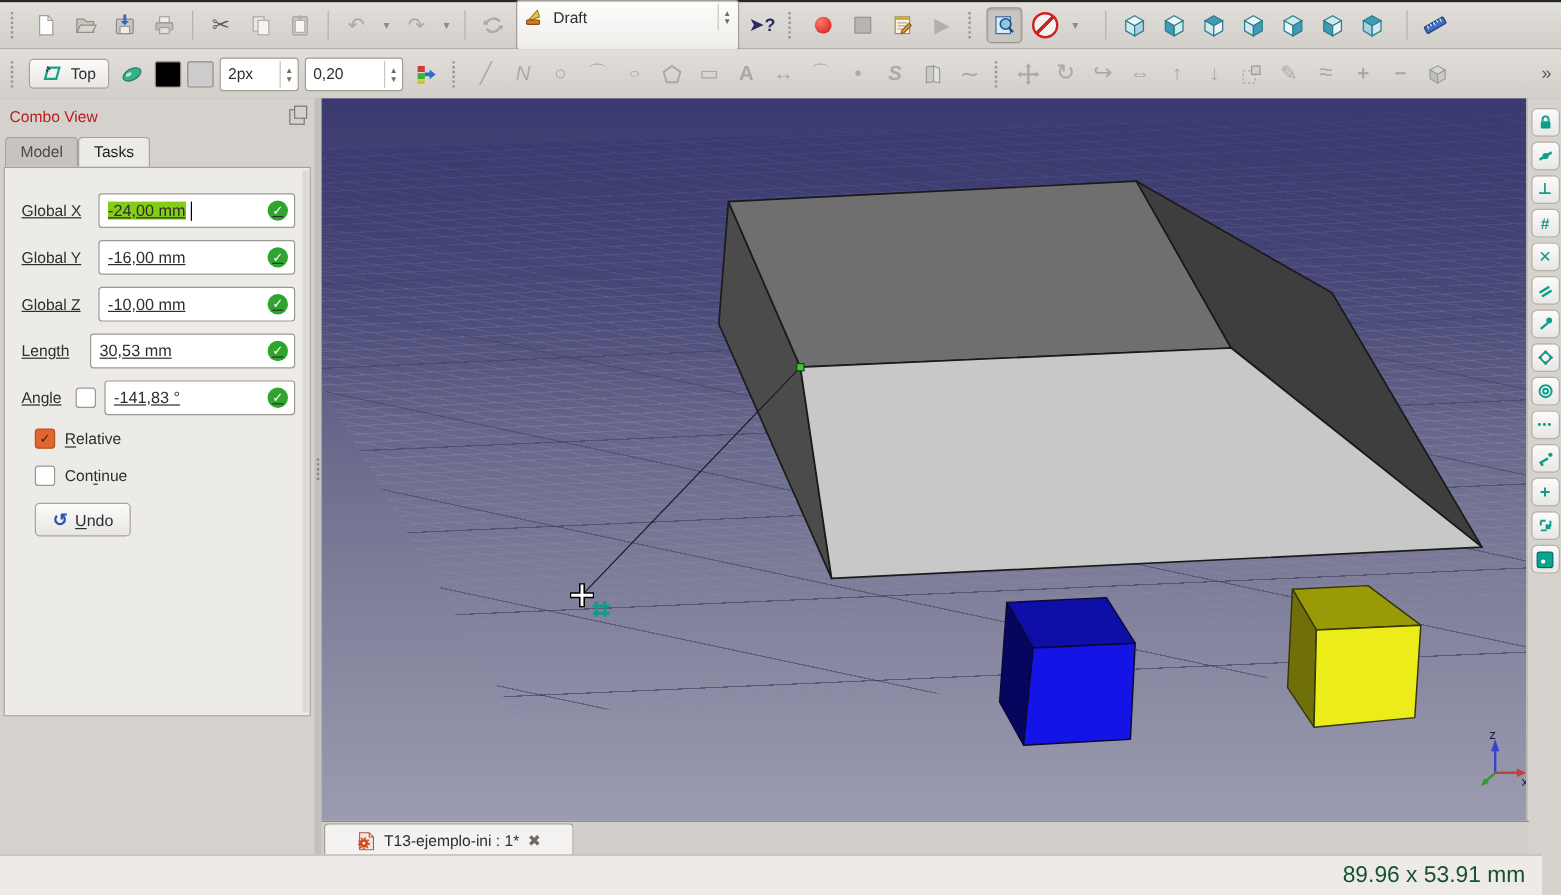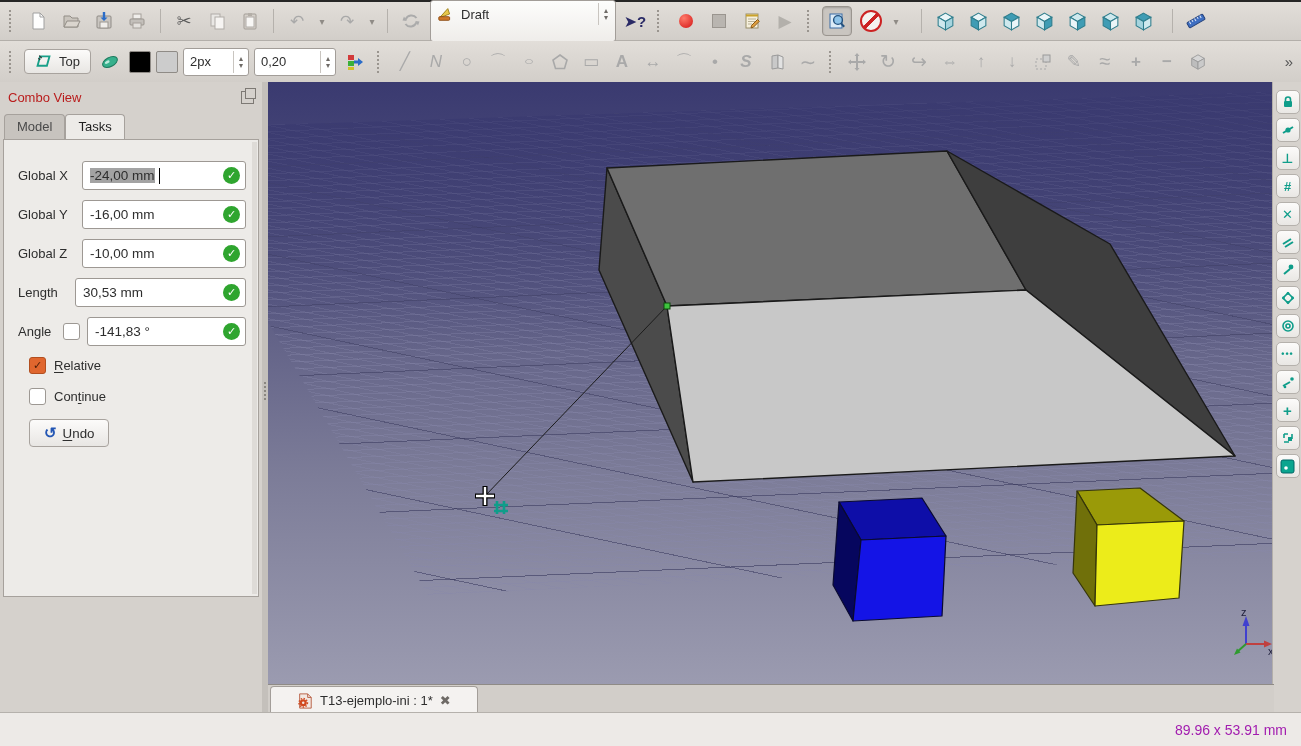--- a/index.html
+++ b/index.html
@@ -53,26 +53,26 @@
        border:1px solid #a8a39e;border-radius:4px;background:linear-gradient(#fcfbfa,#e8e6e3);
        padding:5px 16px;color:#2e2e2e;}
   .close-wrap{text-align:center;}
   u{text-decoration:underline;text-underline-offset:2px;}
   .taskhdr{margin:22px 10px 14px 10px;height:26px;display:flex;align-items:center;gap:7px;
            padding:0 8px;color:#fff;font-weight:bold;
            background:linear-gradient(#ef8553,#e2571f);border-radius:2px;}
   .collapse{margin-left:auto;width:16px;height:16px;border:1px solid #fff;border-radius:50%;
             display:flex;align-items:center;justify-content:center;font-size:11px;color:#fff;
             transform:rotate(90deg);font-weight:bold;}
-  .frow{display:flex;align-items:center;margin:0 12px 12px 14px;gap:7px;height:27px;}
+  .frow{display:flex;align-items:center;margin:0 12px 12px 14px;gap:7px;height:27px;text-decoration:underline;}
   .flabel{width:57px;flex:0 0 auto;color:#2e2e2e;}
   .field{flex:1;height:27px;border:1px solid #9d9893;border-radius:3px;background:#fff;
          display:flex;align-items:center;padding:0 5px 0 7px;gap:4px;font-size:13.5px;}
   .field .v{white-space:nowrap;}
-  .field .sel{background:#a3a3a3;}
+  .field .sel{background:#84cc16;}
   .caret{width:1px;height:16px;background:#000;}
   .chk-ic{margin-left:auto;width:17px;height:17px;border-radius:50%;background:#2fa52f;
           color:#fff;font-size:11px;display:flex;align-items:center;justify-content:center;flex:0 0 auto;}
   .cbox{width:15px;height:15px;border:1px solid #9d9893;border-radius:3px;background:#fff;
         flex:0 0 auto;display:flex;align-items:center;justify-content:center;font-size:11px;color:transparent;}
   .cbox.on{background:#e0662e;border-color:#b24e1f;color:#4a1d08;font-weight:bold;}
   .crow{display:flex;align-items:center;gap:8px;margin:0 12px 14px 25px;}
   .undo-row{margin:6px 12px 0 25px;}
   .undo-ic{color:#2356b4;font-size:15px;font-weight:bold;}
   
@@ -102,23 +102,23 @@
         justify-content:center;color:#0f9d8a;font-weight:bold;font-size:13px;}
   .sbtn svg{display:block;}
   
   #tabrow{top:684px;left:268px;width:1004px;height:29px;background:#d2cec9;
           border-top:1px solid #8f8b86;display:flex;align-items:flex-end;padding-left:2px;}
   .doctab{display:flex;align-items:center;gap:7px;height:27px;padding:0 26px;
           background:#f4f2f0;border:1px solid #a39e99;border-bottom:none;
           border-radius:4px 4px 0 0;}
   .tabclose{color:#6e6a66;font-size:13px;font-weight:bold;}
   
-  #statusbar{left:0;right:0;bottom:0;height:33px;background:#edeae7;
+  #statusbar{left:0;right:16px;bottom:0;height:33px;background:#edeae7;
              border-top:1px solid #b5b1ac;display:flex;align-items:center;
-             justify-content:flex-end;padding-right:14px;font-size:14px;color:#a21caf;}
+             justify-content:flex-end;padding-right:14px;font-size:19px;color:#14532d;}
 </style>
 </head>
 <body>
 
 <div class="abs topstrip"></div>
 
 <div class="abs tbrow" id="row1">
   <div class="grip"></div>
   <div class="tbtn">
     <svg width="20" height="20" viewBox="0 0 20 20">

